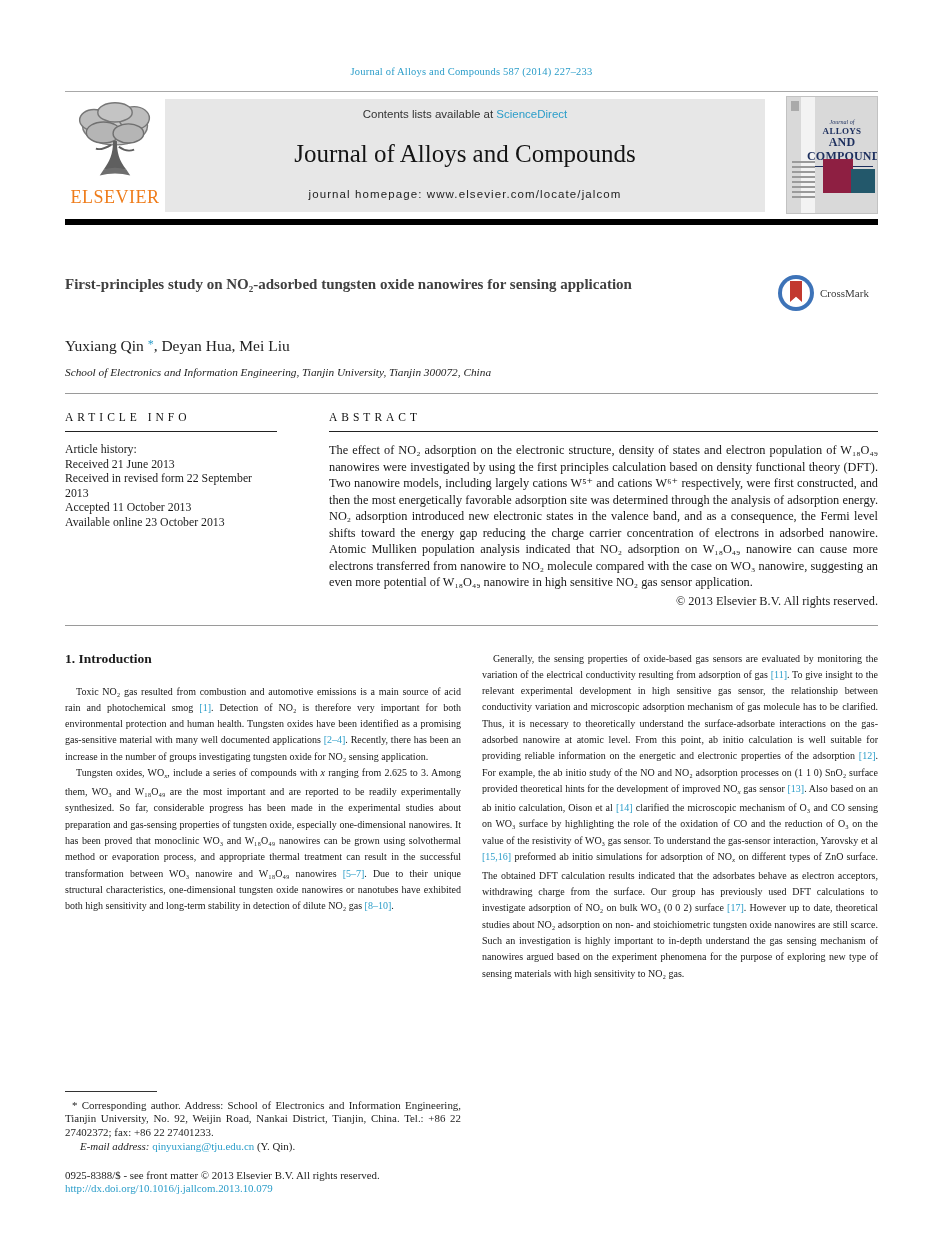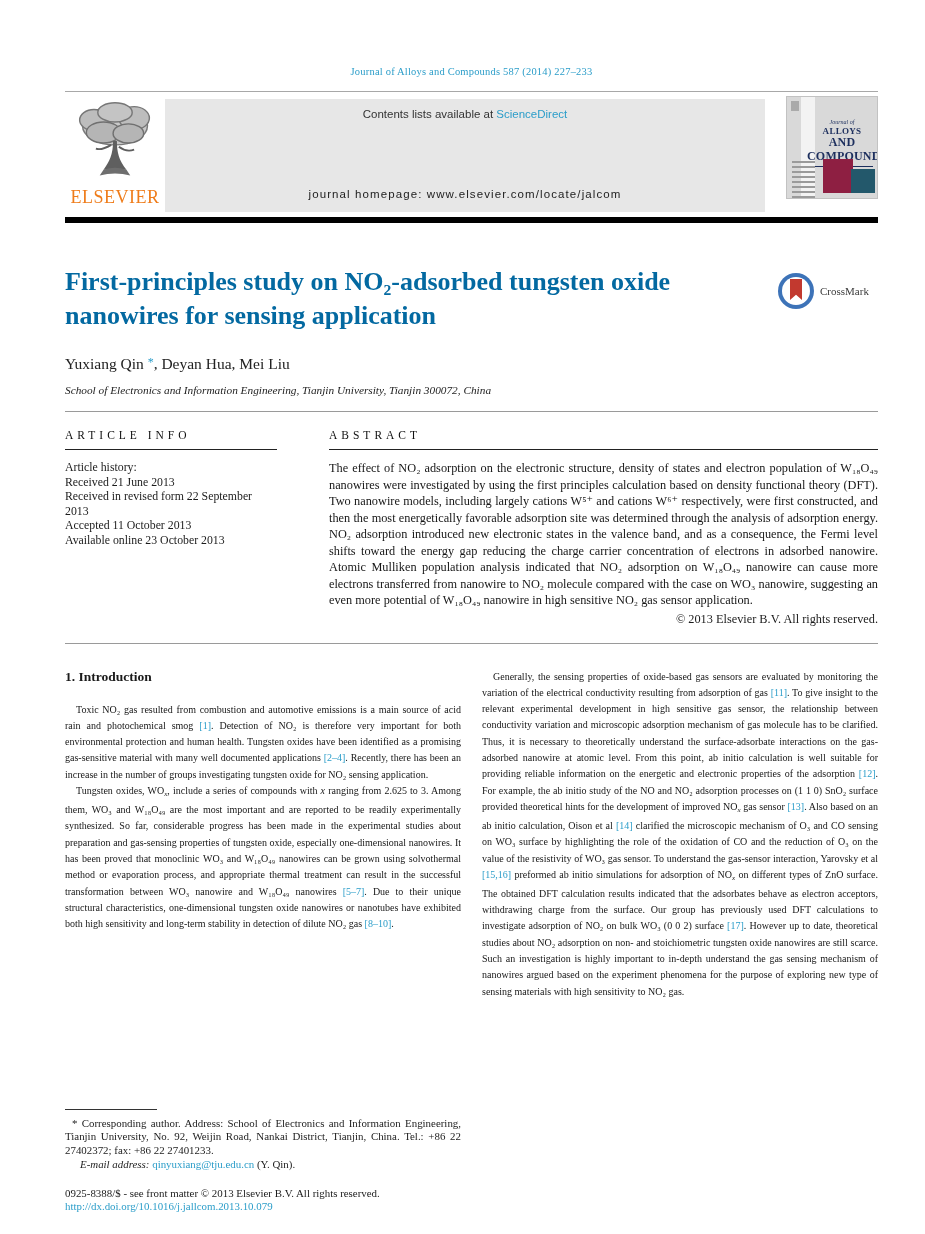--- a/index.html
+++ b/index.html
@@ -19,38 +19,38 @@
   
   .rule-light { border-top: 1px solid #a8a8a8; margin-top: 14px; }
   .banner { display: flex; margin-top: 7px; align-items: stretch; }
   .elsevier-col { width: 100px; margin-right: 0; display: flex; flex-direction: column; align-items: center; }
   .elsevier-col svg { width: 96px; height: 86px; }
   .elsevier-word { font-size: 18px; color: #ef7c1a; letter-spacing: .5px; margin-top: 2px; font-family: "Liberation Serif", serif; }
   .banner-box { flex: 1; background: #e7e7e7; height: 113px; display: flex; flex-direction: column; align-items: center; justify-content: space-between; padding: 9px 0 12px 0; }
   .contents-line { font-size: 11.5px; font-family: "Liberation Sans", sans-serif; color: #333; }
   .banner-title { font-size: 25px; color: #141414; }
   .homepage-line { font-size: 11.5px; font-family: "Liberation Sans", sans-serif; letter-spacing: 1.1px; color: #222; }
-  .cover-col { width: 92px; margin-left: 21px; height: 103px; margin-top: -3px; background: #d9d9d9; position: relative; overflow: hidden; border: 1px solid #c2c2c2; }
+  .cover-col { width: 92px; margin-left: 21px; height: 118px; margin-top: -3px; background: #d9d9d9; position: relative; overflow: hidden; border: 1px solid #c2c2c2; }
   .cover-stripe { position: absolute; left: 14px; top: 0; width: 14px; height: 100%; background: #f3f3f3; }
   .cover-mark { position: absolute; left: 4px; top: 4px; width: 8px; height: 10px; background: #8a8a8a; opacity:.6; }
   .cover-titleblock { position: absolute; left: 20px; top: 22px; width: 70px; text-align: center; color: #1d2f5e; line-height: 1.15; }
   .cover-h { font-size: 6px; font-style: italic; }
   .cover-t1 { font-size: 9px; font-weight: bold; letter-spacing: .3px; }
   .cover-t2 { font-size: 12px; font-weight: bold; letter-spacing: .2px; }
   .cover-subrule { border-top: 1px solid #1d2f5e; margin: 2px 4px 0 4px; }
   .cover-sq-maroon { position: absolute; left: 36px; top: 62px; width: 30px; height: 34px; background: #8e1f42; }
   .cover-sq-teal { position: absolute; right: 2px; top: 72px; width: 24px; height: 24px; background: #23586b; }
   .cover-lines { position: absolute; left: 5px; top: 64px; width: 26px; }
   .cover-lines div { height: 2px; background: #9a9a9a; margin-bottom: 3px; width: 90%; }
 
   .thick-bar { height: 6px; background: #000; margin-top: 5px; }
 
   
   .title-row { display: flex; margin-top: 42px; }
-  .paper-title { width: 705px; font-size: 26px; line-height: 34px; color: #0369a1; }
+  .paper-title { width: 705px; font-size: 15px; line-height: 34px; color: #404040; }
   .crossmark { margin-left: auto; width: 100px; display: flex; align-items: center; height: 44px; margin-top: 4px; }
   .cm-circle { width: 36px; height: 36px; border-radius: 50%; background: #3d73b8; position: relative; flex: 0 0 auto; }
   .cm-inner { position: absolute; left: 4px; top: 4px; width: 28px; height: 28px; border-radius: 50%; background: #ffffff; }
   .cm-book { position: absolute; left: 12px; top: 6px; width: 12px; height: 21px; background: #c2392f;
              clip-path: polygon(0 0, 100% 0, 100% 100%, 50% 75%, 0 100%); }
   .cm-label { font-size: 11px; color: #3a3a3a; margin-left: 6px; font-family: "Liberation Serif", serif; }
 
   .authors { margin-top: 22px; font-size: 15.5px; color: #222; }
   .star { color: #2b9dc9; font-size: 12px; vertical-align: 3px; }
   .affiliation { margin-top: 11px; font-size: 11.3px; font-style: italic; color: #222; }
@@ -111,20 +111,21 @@
         </g>
         <path d="M48 44 C48 58 44 66 38 74 L62 74 C54 64 52 56 52 44 Z" fill="#5f5f5f"></path>
         <path d="M38 74 Q50 70 62 74 L66 80 Q50 76 34 80 Z" fill="#6e6e6e"></path>
         <path d="M46 48 Q36 54 30 52 M54 50 Q62 56 70 53" stroke="#5f5f5f" stroke-width="2" fill="none"></path>
       </svg>
       <div class="elsevier-word">ELSEVIER</div>
     </div>
 
     <div class="banner-box">
       <div class="contents-line"><span>Contents lists available at </span><span class="link">ScienceDirect</span></div>
+      <div class="banner-title">Journal of Alloys and Compounds</div>
       <div class="homepage-line">journal homepage: www.elsevier.com/locate/jalcom</div>
     </div>
 
     <div class="cover-col">
       <div class="cover-stripe"></div>
       <div class="cover-mark"></div>
       <div class="cover-titleblock">
         <div class="cover-h">Journal of</div>
         <div class="cover-t1">ALLOYS</div>
         <div class="cover-t2">AND COMPOUNDS</div>

